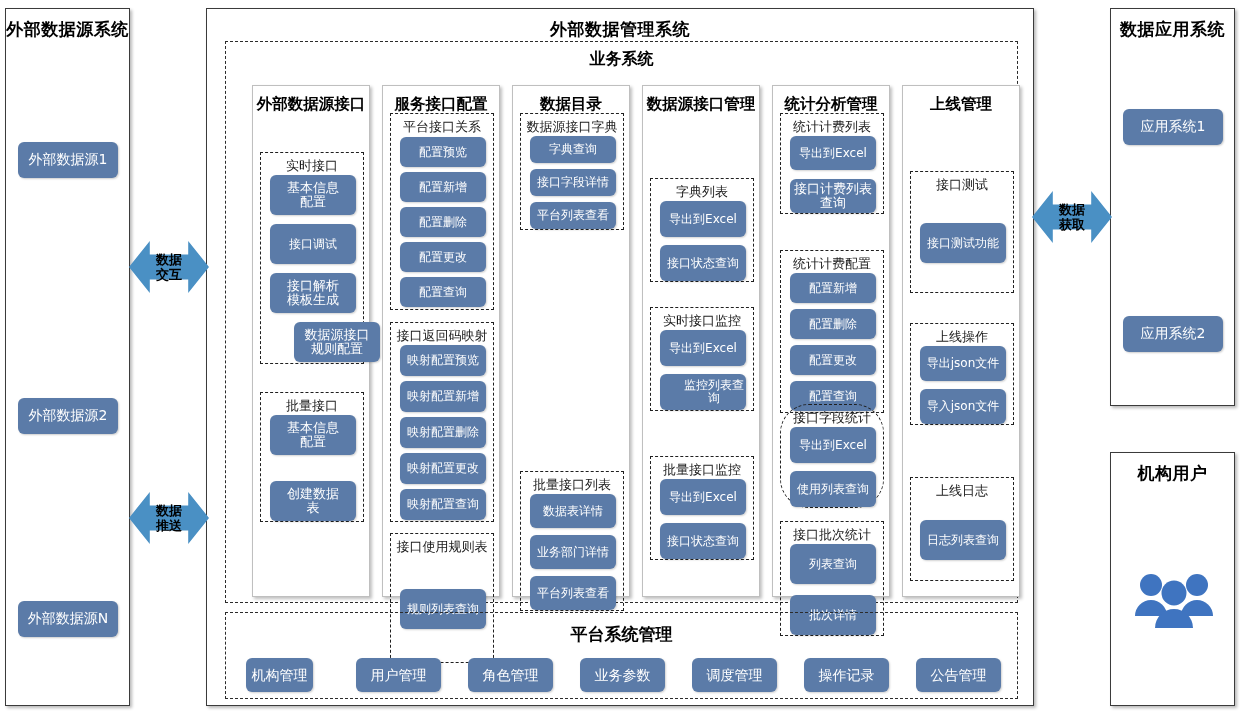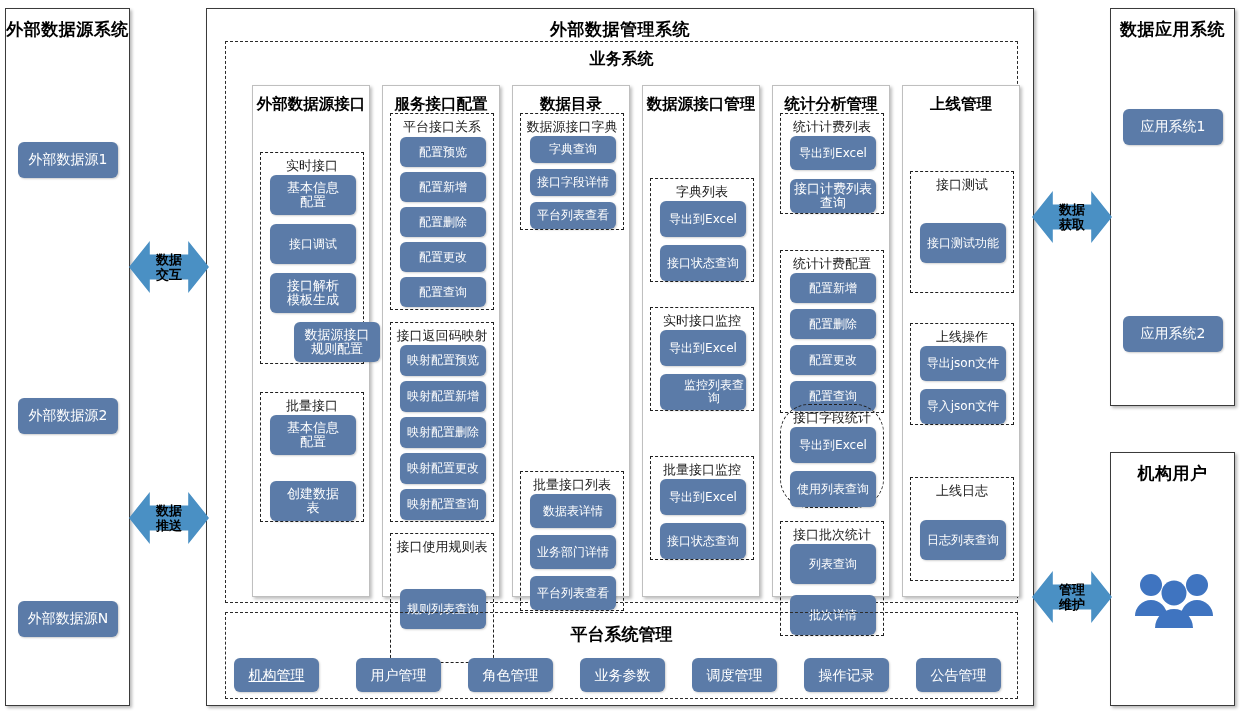--- a/index.html
+++ b/index.html
@@ -200,21 +200,21 @@
             <div class="btn" style="left: 9px; top: 65px; width: 86px; height: 35px;">导入json文件</div>
           </div>
           <div class="group" style="left: 7px; top: 391px; width: 104px; height: 104px;">
             <div class="group-title">上线日志</div>
             <div class="btn" style="left: 9px; top: 42px; width: 86px; height: 40px;">日志列表查询</div>
           </div>
         </div>
       </div>
       <div class="dashed-wrap" style="left: 18px; top: 603px; width: 793px; height: 87px;">
         <div class="dashed-title" style="font-size: 17px; margin-top: 10px;">平台系统管理</div>
-        <div class="btn b14" style="left: 8px; top: 45px; width: 85px; height: 34px; text-decoration: underline;">机构管理</div>
+        <div class="btn b14" style="left: 20px; top: 45px; width: 67px; height: 34px;">机构管理</div>
         <div class="btn b14" style="left: 130px; top: 45px; width: 85px; height: 34px;">用户管理</div>
         <div class="btn b14" style="left: 242px; top: 45px; width: 85px; height: 34px;">角色管理</div>
         <div class="btn b14" style="left: 354px; top: 45px; width: 85px; height: 34px;">业务参数</div>
         <div class="btn b14" style="left: 466px; top: 45px; width: 85px; height: 34px;">调度管理</div>
         <div class="btn b14" style="left: 578px; top: 45px; width: 85px; height: 34px;">操作记录</div>
         <div class="btn b14" style="left: 690px; top: 45px; width: 85px; height: 34px;">公告管理</div>
       </div>
     </div>
     <div class="panel" style="left: 1110px; top: 8px; width: 125px; height: 398px;">
       <div class="panel-title">数据应用系统</div>
@@ -246,20 +246,13 @@
         <span>推送</span>
       </div>
     </div>
     <div class="arrow" style="left: 1032px; top: 186px; width: 80px; height: 62px;">
       <div class="shape"></div>
       <div class="lbl">
         <span>数据</span>
         <span>获取</span>
       </div>
     </div>
-    <div class="arrow" style="left: 1032px; top: 566px; width: 80px; height: 62px;">
-      <div class="shape"></div>
-      <div class="lbl">
-        <span>管理</span>
-        <span>维护</span>
-      </div>
-    </div>
   </div>
 
 </body></html>

